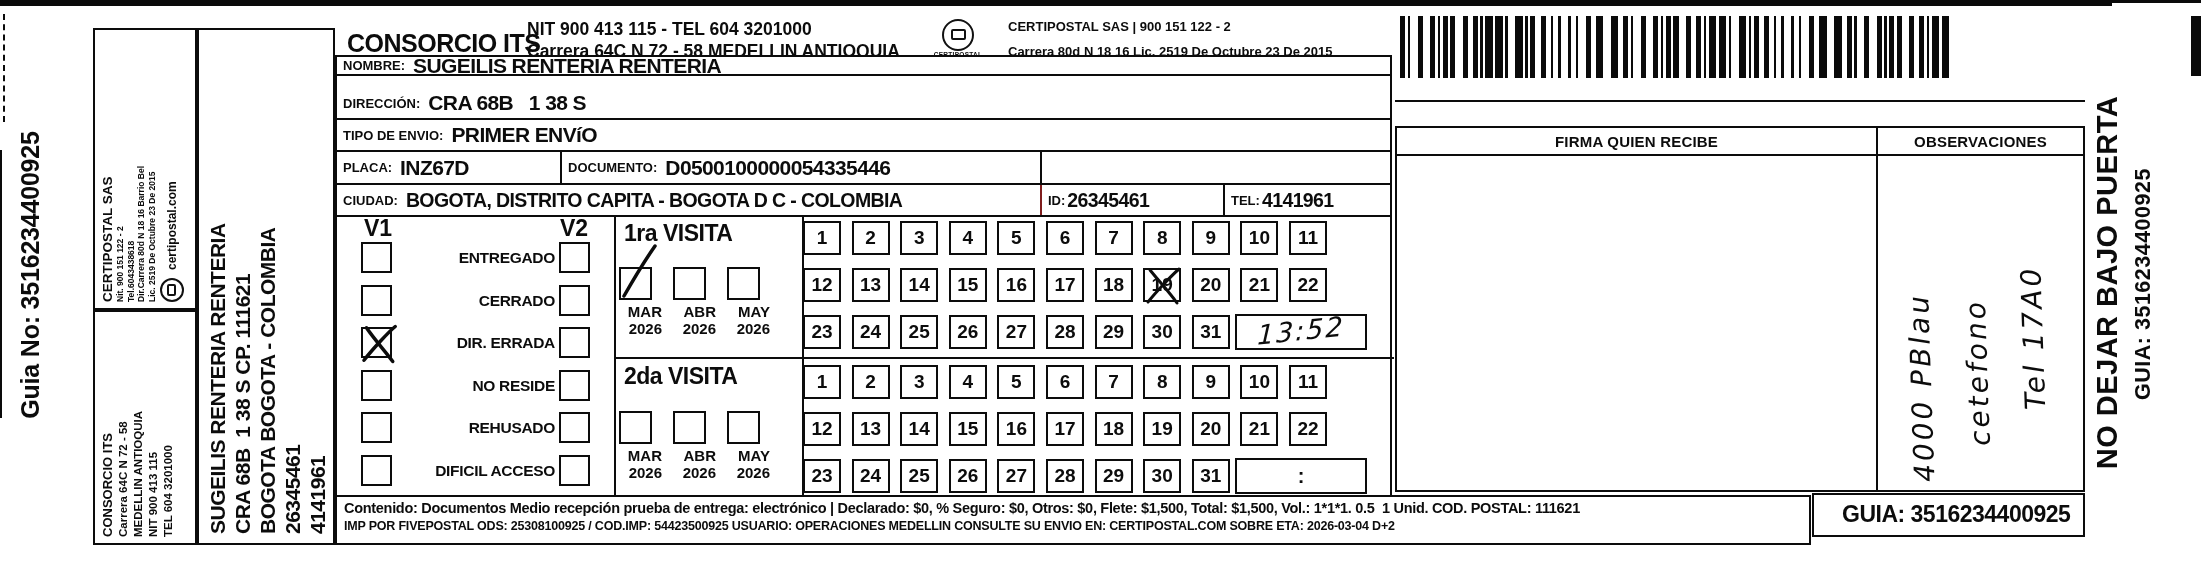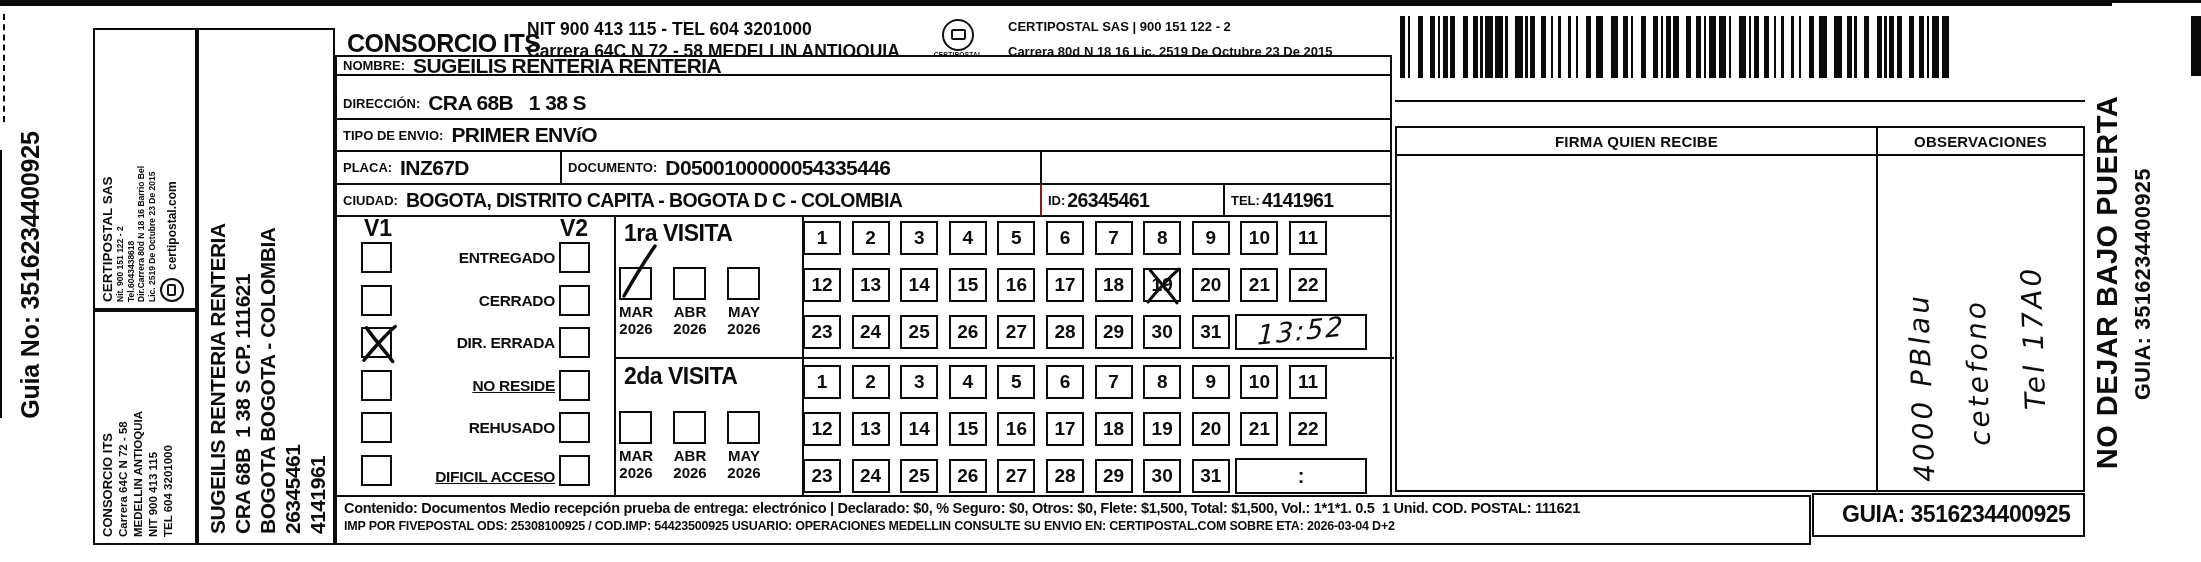--- a/index.html
+++ b/index.html
@@ -26,21 +26,21 @@
   .fval.sm{font-size:19.5px}
   .vline{position:absolute;width:2px;background:#0c0c0c}
   .hline{position:absolute;height:2px;background:#0c0c0c}
   
   .cb{position:absolute;width:31px;height:31px;border:2.5px solid #0c0c0c;background:#fff;overflow:visible}
   .xm{position:absolute;left:-4px;top:-6px;width:40px;height:42px;overflow:visible}
   .slash{position:absolute;left:-3px;top:-27px;width:40px;height:60px;overflow:visible}
   .vhdr{position:absolute;font-weight:700;font-size:23px}
   .slabel{position:absolute;font-weight:700;font-size:15.5px;text-align:right;letter-spacing:-0.3px}
   .vtitle{position:absolute;font-weight:700;font-size:23px;letter-spacing:-0.5px}
-  .mlabel{position:absolute;width:52px;text-align:center;font-weight:700;font-size:15px}
+  .mlabel{position:absolute;width:52px;text-align:right;font-weight:700;font-size:15px}
   .day{position:absolute;width:38px;height:34px;border:2px solid #0c0c0c;font-weight:700;font-size:19px;
        text-align:center;line-height:30px;background:#fff;overflow:visible}
   .dx{position:absolute;left:-3px;top:-4px;width:42px;height:40px;overflow:visible}
   .timebox{position:absolute;width:132px;height:36px;border:2px solid #0c0c0c;text-align:center;background:#fff;overflow:visible}
   .hand{font-family:"DejaVu Sans",sans-serif;font-style:italic;font-weight:400}
   .time-hand{display:inline-block;font-size:27px;line-height:30px;transform:rotate(-6deg) skewX(-8deg);letter-spacing:2px}
   .time-colon{font-weight:700;font-size:20px;line-height:32px}
   
   .hcell{position:absolute;border:2px solid #0c0c0c;display:flex;align-items:center;justify-content:center;
          font-weight:700;font-size:15px;background:#fff;letter-spacing:0.2px}
@@ -240,27 +240,27 @@
         <div class="cb" style="left: 24px; top: 110.2px;">
           <svg class="xm" viewBox="0 0 32 32">
             <path d="M4 29 C11 20 24 6 29 2" stroke="#0c0c0c" stroke-width="2.8" fill="none" stroke-linecap="round"></path>
             <path d="M6 3 C12 12 22 23 27 30" stroke="#0c0c0c" stroke-width="2.8" fill="none" stroke-linecap="round"></path>
           </svg>
         </div>
         <div class="cb" style="left: 222px; top: 110.2px;"></div>
         <div class="slabel" style="left: 58px; top: 117.2px; width: 160px;">DIR. ERRADA</div>
         <div class="cb" style="left: 24px; top: 152.8px;"></div>
         <div class="cb" style="left: 222px; top: 152.8px;"></div>
-        <div class="slabel" style="left: 58px; top: 159.8px; width: 160px; text-decoration: underline;">NO RESIDE</div>
+        <div class="slabel" style="left: 58px; top: 159.8px; width: 160px;">NO RESIDE</div>
         <div class="cb" style="left: 24px; top: 195.4px;"></div>
         <div class="cb" style="left: 222px; top: 195.4px;"></div>
         <div class="slabel" style="left: 58px; top: 202.4px; width: 160px;">REHUSADO</div>
         <div class="cb" style="left: 24px; top: 238px;"></div>
         <div class="cb" style="left: 222px; top: 238px;"></div>
-        <div class="slabel" style="left: 58px; top: 251px; width: 160px; text-decoration: underline;">DIFICIL ACCESO</div>
+        <div class="slabel" style="left: 58px; top: 245px; width: 160px;">DIFICIL ACCESO</div>
         <div class="cb" style="left: 282px; top: 50px; width: 33px; height: 33px;">
           <svg class="slash" viewBox="0 0 40 60">
             <path d="M6 54 C14 40 30 14 37 4" stroke="#0c0c0c" stroke-width="3.5" fill="none" stroke-linecap="round"></path>
           </svg>
         </div>
         <div class="mlabel" style="left: 273px; top: 86px;">MAR</div>
         <div class="mlabel" style="left: 273px; top: 103px;">2026</div>
         <div class="cb" style="left: 336px; top: 50px; width: 33px; height: 33px;"></div>
         <div class="mlabel" style="left: 327px; top: 86px;">ABR</div>
         <div class="mlabel" style="left: 327px; top: 103px;">2026</div>

